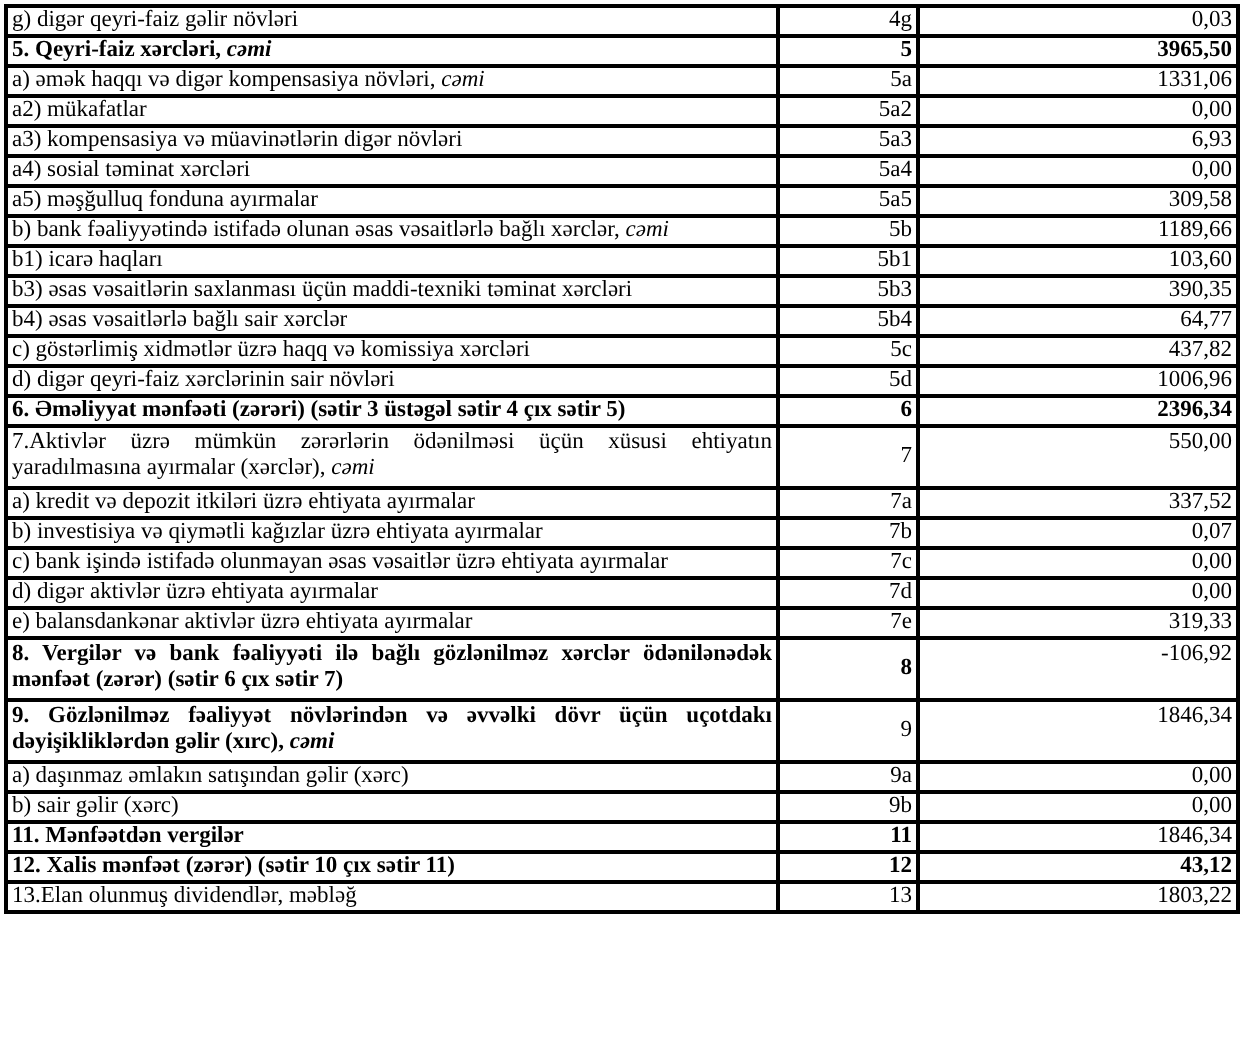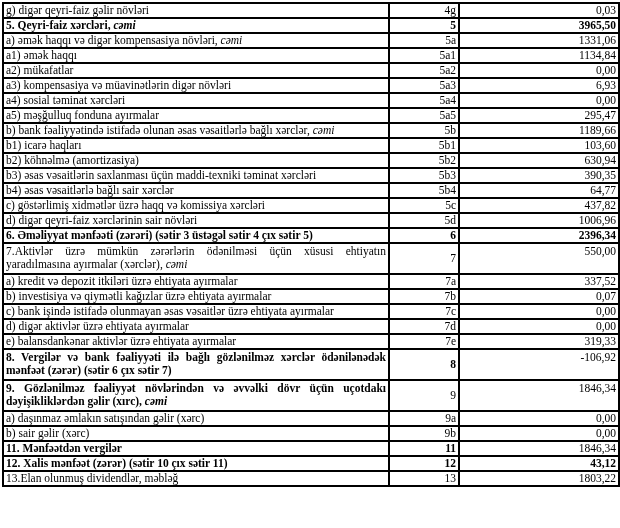--- a/index.html
+++ b/index.html
@@ -71,58 +71,48 @@
           <td class="label indent0 b"><span>5. Qeyri-faiz xərcləri, </span><i>cəmi</i></td>
           <td class="code b">5</td>
           <td class="value b">3965,50</td>
         </tr>
         <tr>
           <td class="label indent1"><span>a) əmək haqqı və digər kompensasiya növləri, </span><i>cəmi</i></td>
           <td class="code">5a</td>
           <td class="value">1331,06</td>
         </tr>
         <tr>
-          <td class="label indent2"><span>a1) əmək haqqı</span></td>
-          <td class="code">5a1</td>
-          <td class="value">1134,84</td>
-        </tr>
-        <tr>
           <td class="label indent2"><span>a2) mükafatlar</span></td>
           <td class="code">5a2</td>
           <td class="value">0,00</td>
         </tr>
         <tr>
           <td class="label indent2"><span>a3) kompensasiya və müavinətlərin digər növləri</span></td>
           <td class="code">5a3</td>
           <td class="value">6,93</td>
         </tr>
         <tr>
           <td class="label indent2"><span>a4) sosial təminat xərcləri</span></td>
           <td class="code">5a4</td>
           <td class="value">0,00</td>
         </tr>
         <tr>
           <td class="label indent2"><span>a5) məşğulluq fonduna ayırmalar</span></td>
           <td class="code">5a5</td>
-          <td class="value">295,47</td>
+          <td class="value">309,58</td>
         </tr>
         <tr>
           <td class="label indent1"><span>b) bank fəaliyyətində istifadə olunan əsas vəsaitlərlə bağlı xərclər, </span><i>cəmi</i></td>
           <td class="code">5b</td>
           <td class="value">1189,66</td>
         </tr>
         <tr>
           <td class="label indent2"><span>b1) icarə haqları</span></td>
           <td class="code">5b1</td>
           <td class="value">103,60</td>
-        </tr>
-        <tr>
-          <td class="label indent2"><span>b2) köhnəlmə (amortizasiya)</span></td>
-          <td class="code">5b2</td>
-          <td class="value">630,94</td>
         </tr>
         <tr>
           <td class="label indent2"><span>b3) əsas vəsaitlərin saxlanması üçün maddi-texniki təminat xərcləri</span></td>
           <td class="code">5b3</td>
           <td class="value">390,35</td>
         </tr>
         <tr>
           <td class="label indent2"><span>b4) əsas vəsaitlərlə bağlı sair xərclər</span></td>
           <td class="code">5b4</td>
           <td class="value">64,77</td>

